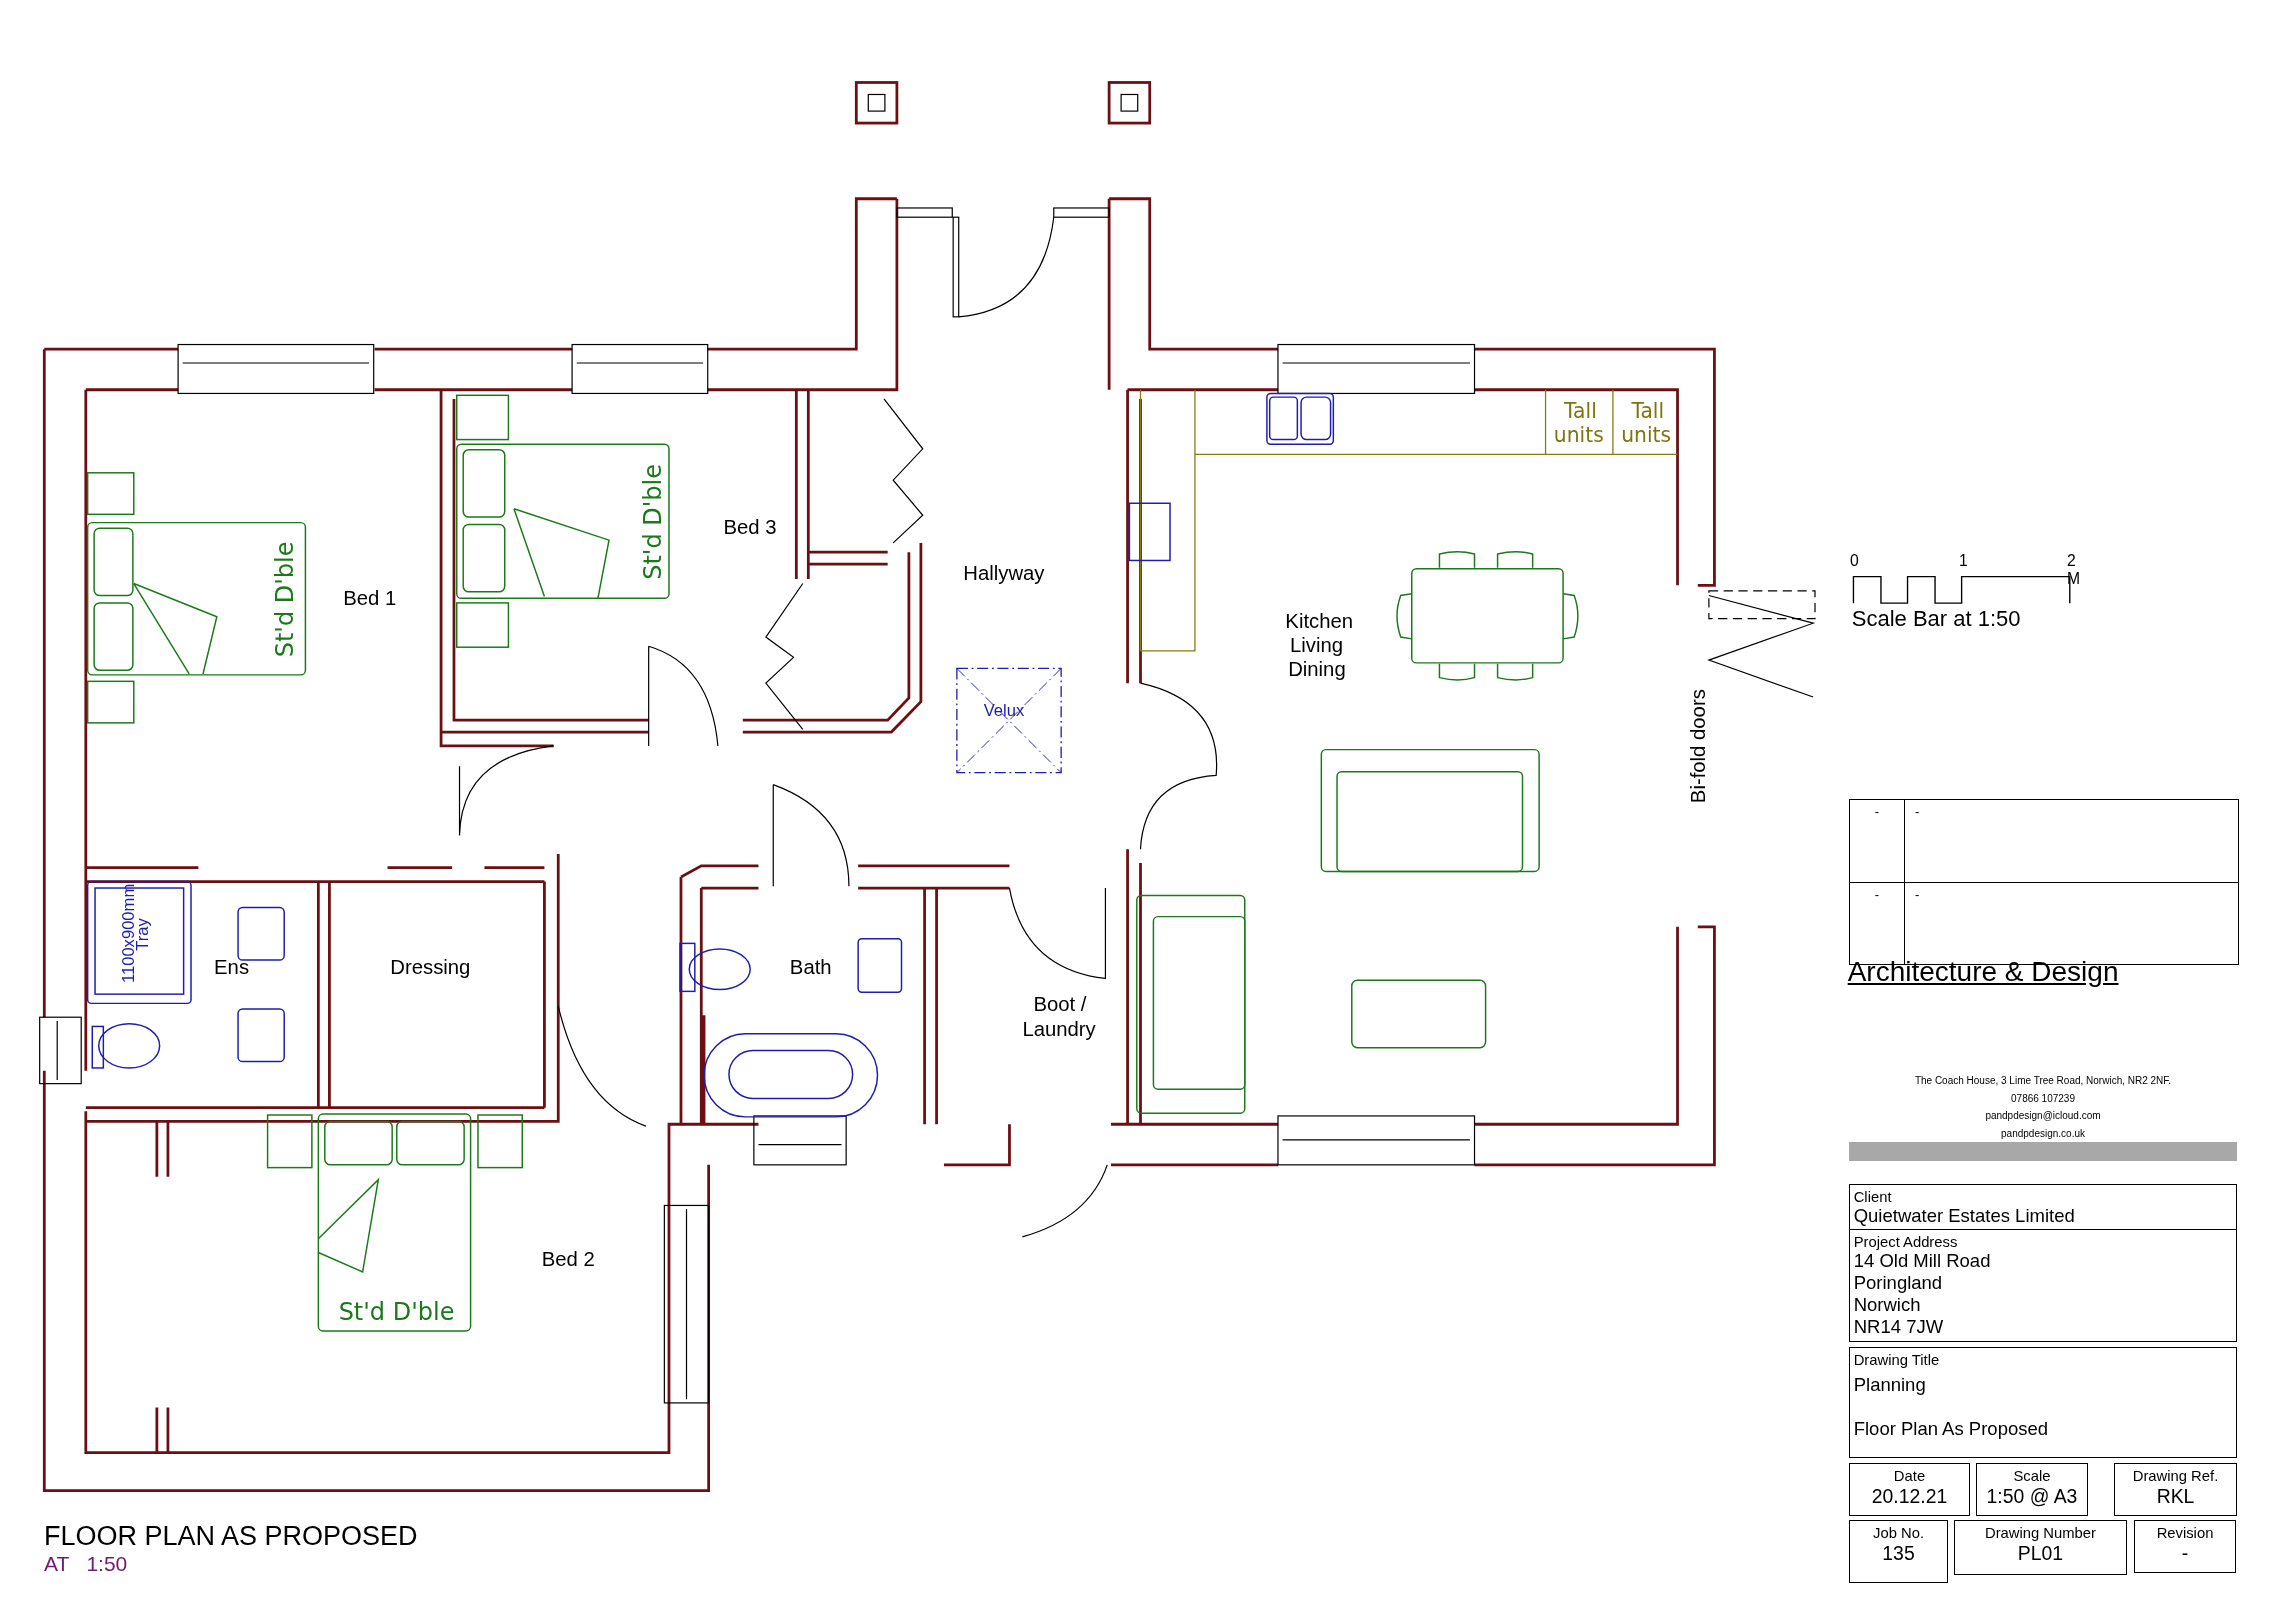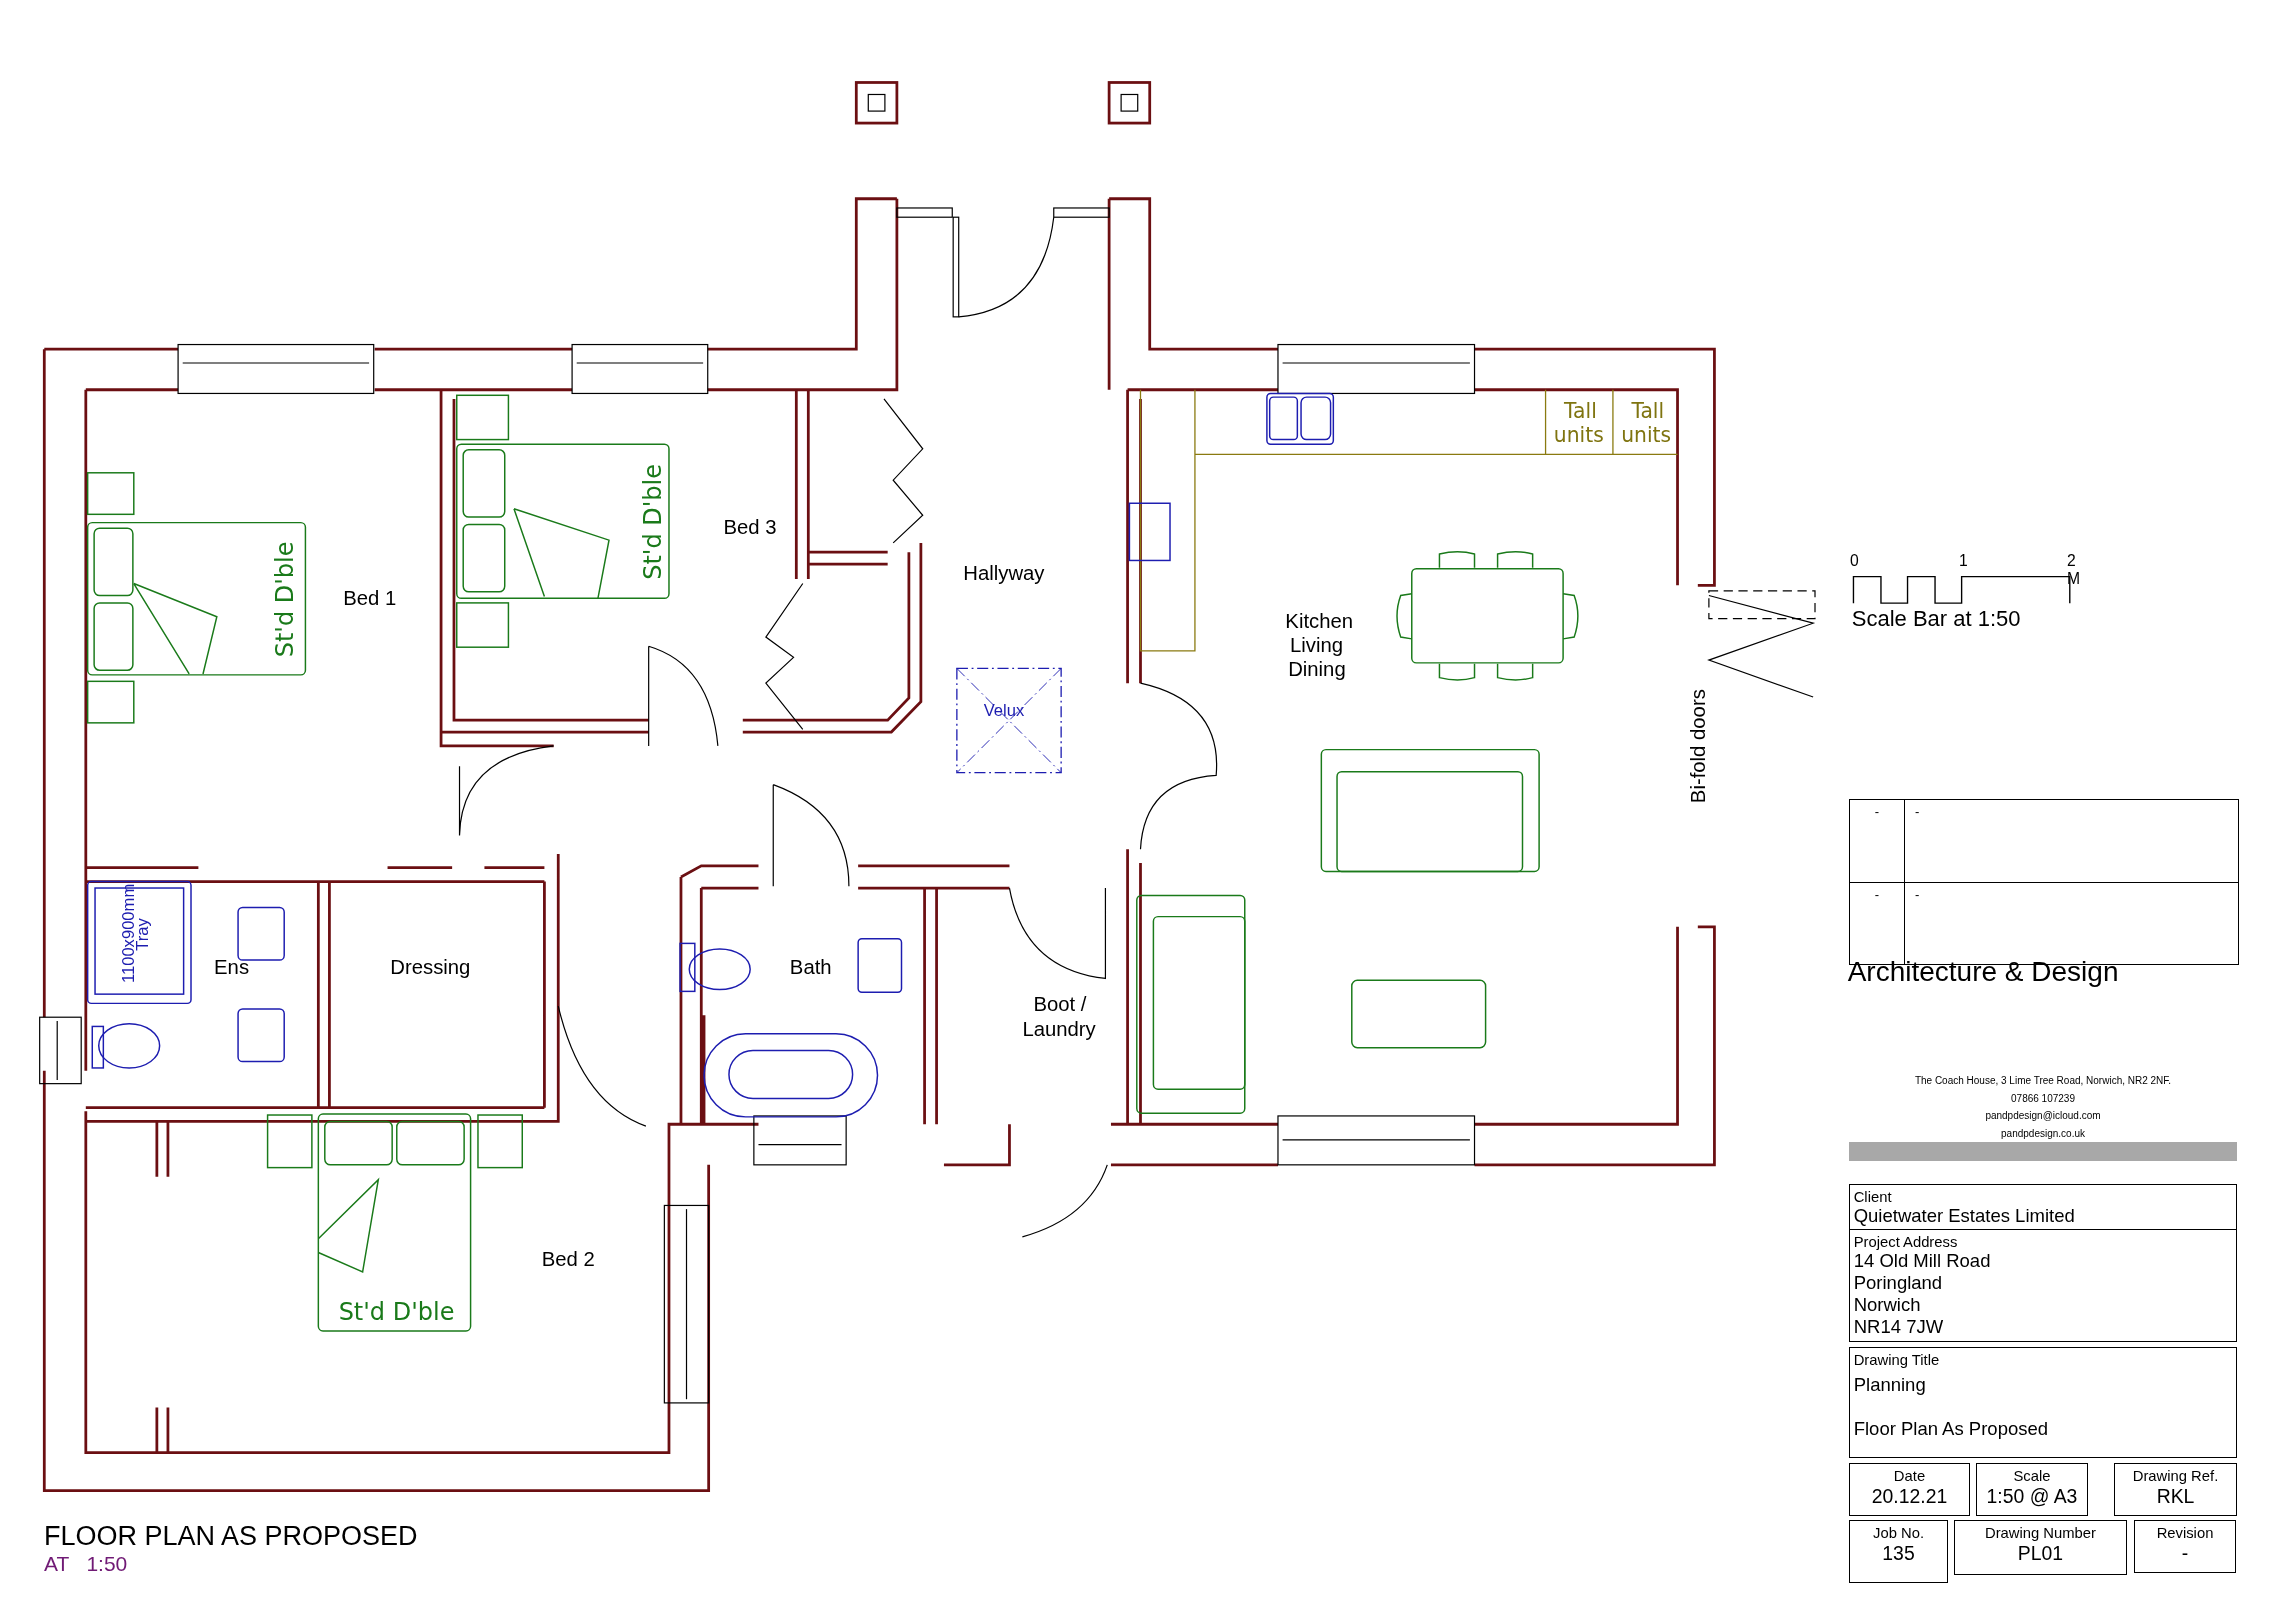--- a/index.html
+++ b/index.html
@@ -23,21 +23,21 @@
   .scalebar .cap{position:absolute;left:1.8px;top:54px;font-size:22px;white-space:nowrap;}
 
   .revtable{position:absolute;left:1849px;top:799px;width:390px;height:166px;border:1.8px solid #000;box-sizing:border-box;}
   .revrow{position:absolute;left:0;width:100%;height:82px;}
   .revrow.r2{top:82px;border-top:1.8px solid #000;}
   .revrow .c1{position:absolute;left:0;top:0;width:55px;height:100%;border-right:1.8px solid #000;text-align:center;font-size:13px;padding-top:3.7px;box-sizing:border-box;}
   .revrow .c2{position:absolute;left:65px;top:3.7px;font-size:13px;}
 
   .brand{position:absolute;left:1844px;top:967px;width:406px;}
   .brand .name{font-size:74px;line-height:74px;letter-spacing:-0.9px;white-space:nowrap;}
-  .brand .sub{font-size:28px;line-height:28px;margin-top:-9.2px;margin-left:3.7px;white-space:nowrap;}
+  .brand .sub{font-size:28px;line-height:28px;margin-top:-9.2px;margin-left:3.7px;white-space:nowrap;text-decoration:underline;}
   .contact{position:absolute;left:1849px;top:1072px;width:388px;text-align:center;font-size:10px;line-height:17.5px;}
   .greybar{position:absolute;left:1849px;top:1142px;width:388px;height:18.5px;background:#a8a8a8;}
 
   .box{position:absolute;border:1.8px solid #000;box-sizing:border-box;background:#fff;}
   .box .cap{font-size:14.8px;margin:3.7px 0 0 3.7px;}
   .box .val{font-size:18.5px;margin:1.8px 0 0 3.7px;line-height:20px;}
   .cell{position:absolute;border:1.8px solid #000;box-sizing:border-box;text-align:center;}
   .cell .cap{font-size:14.8px;margin-top:3.7px;}
   .cell .val{font-size:19.4px;margin-top:1.8px;}
 </style>

